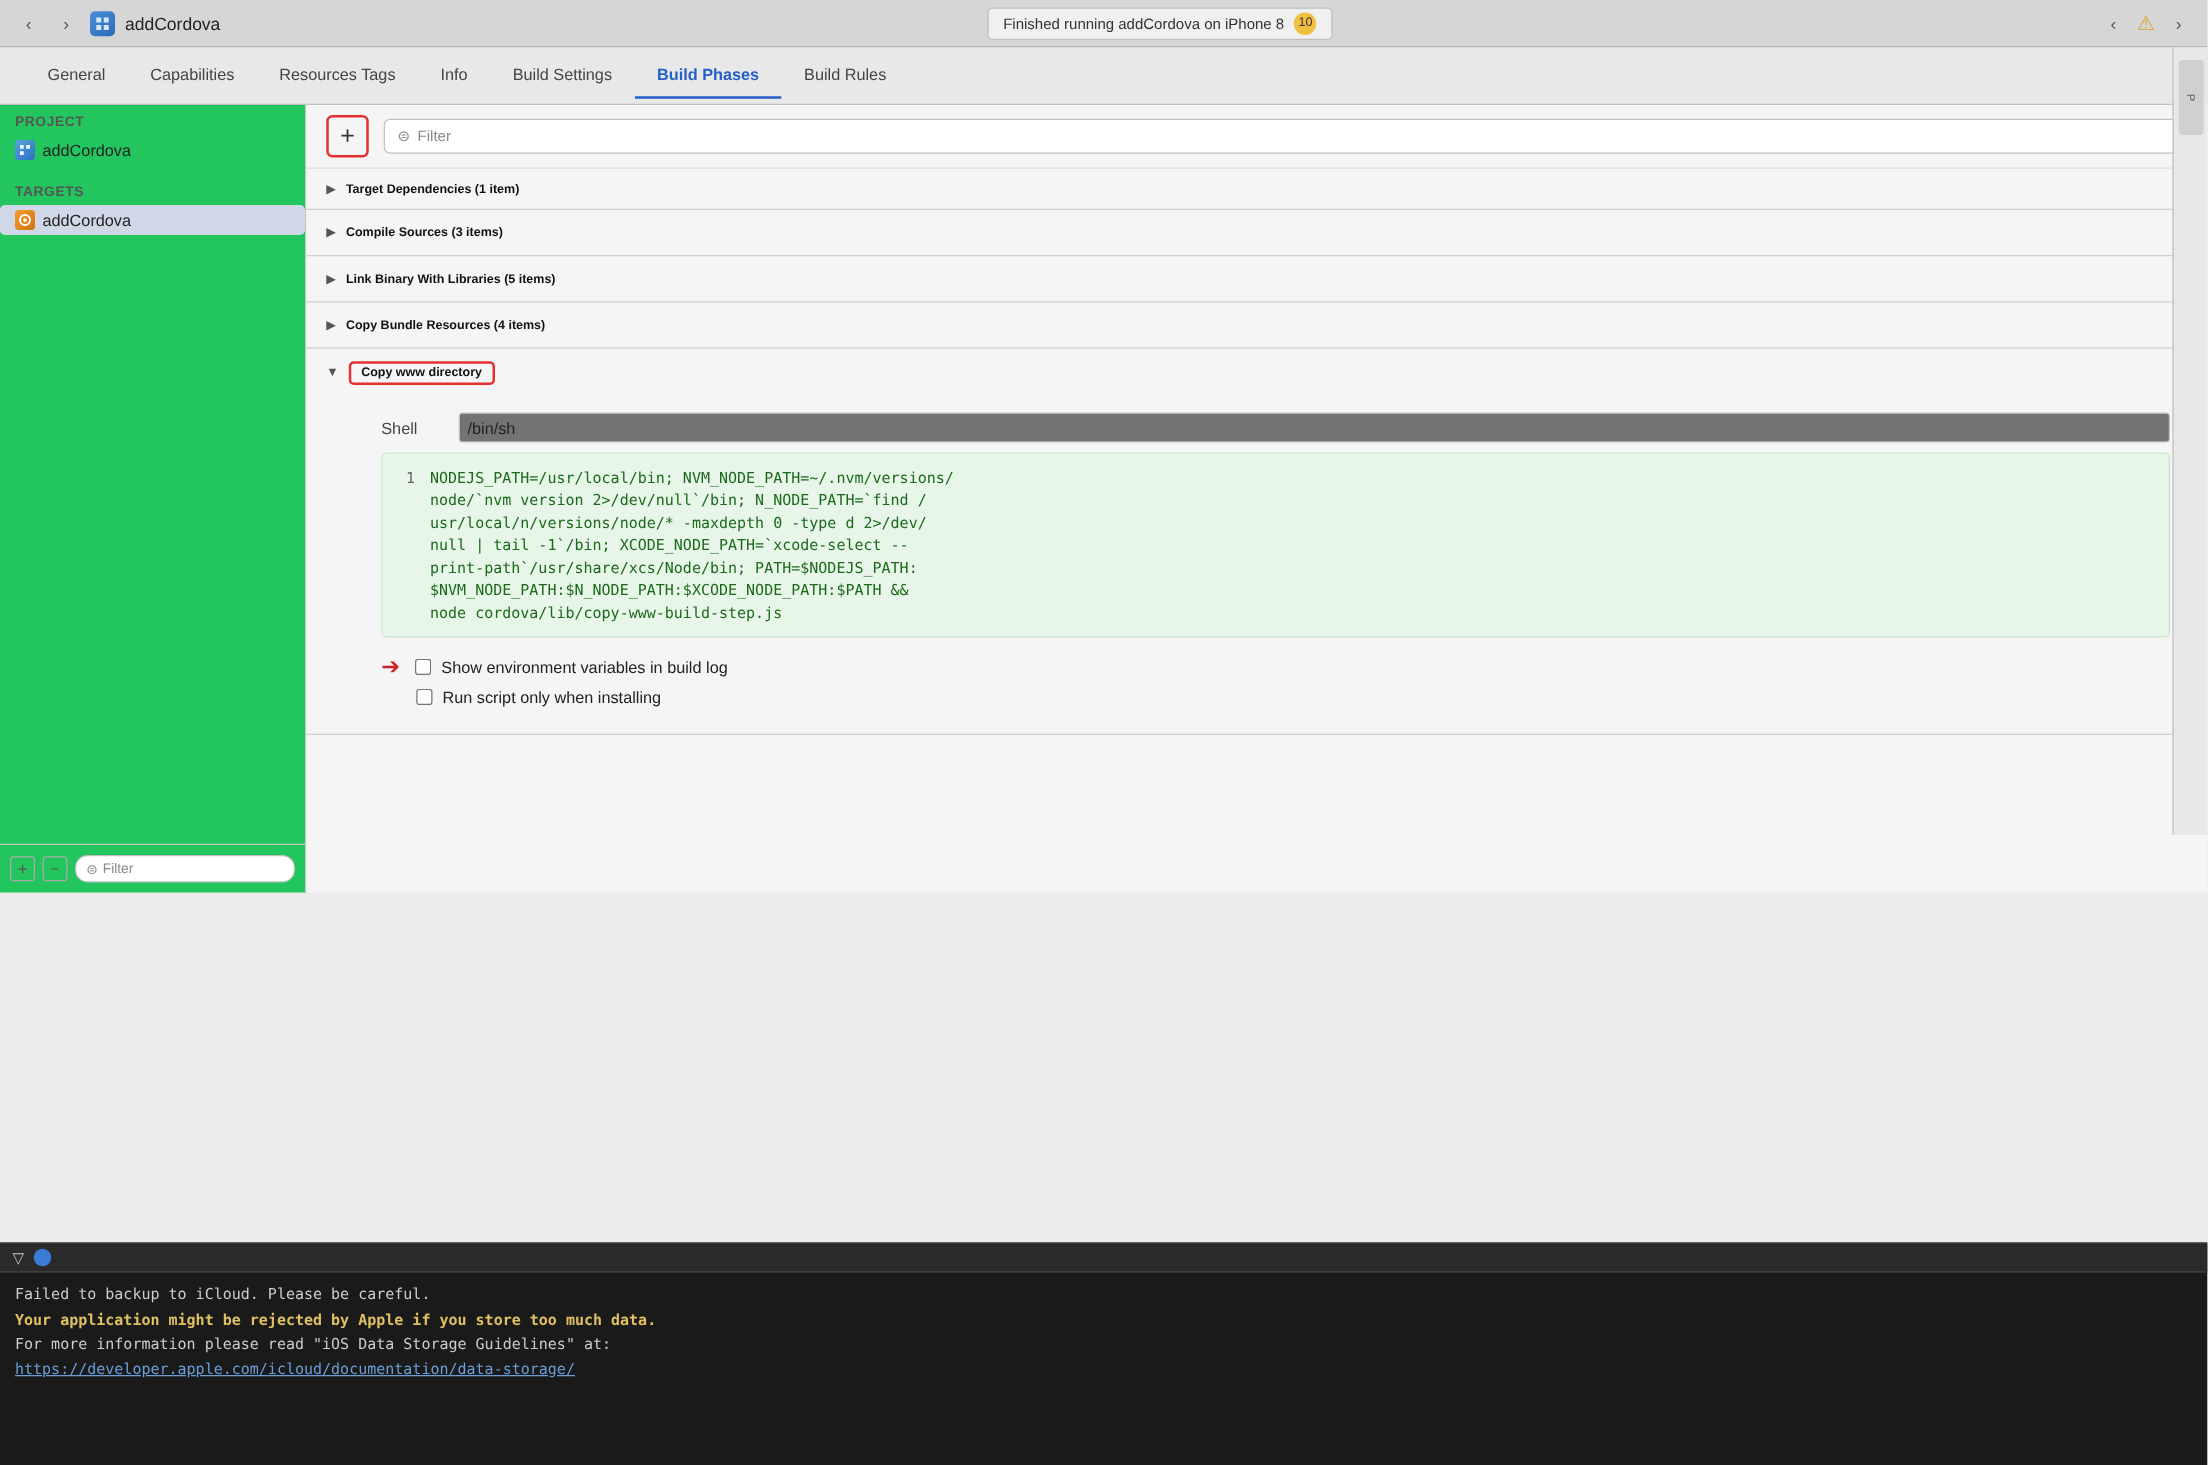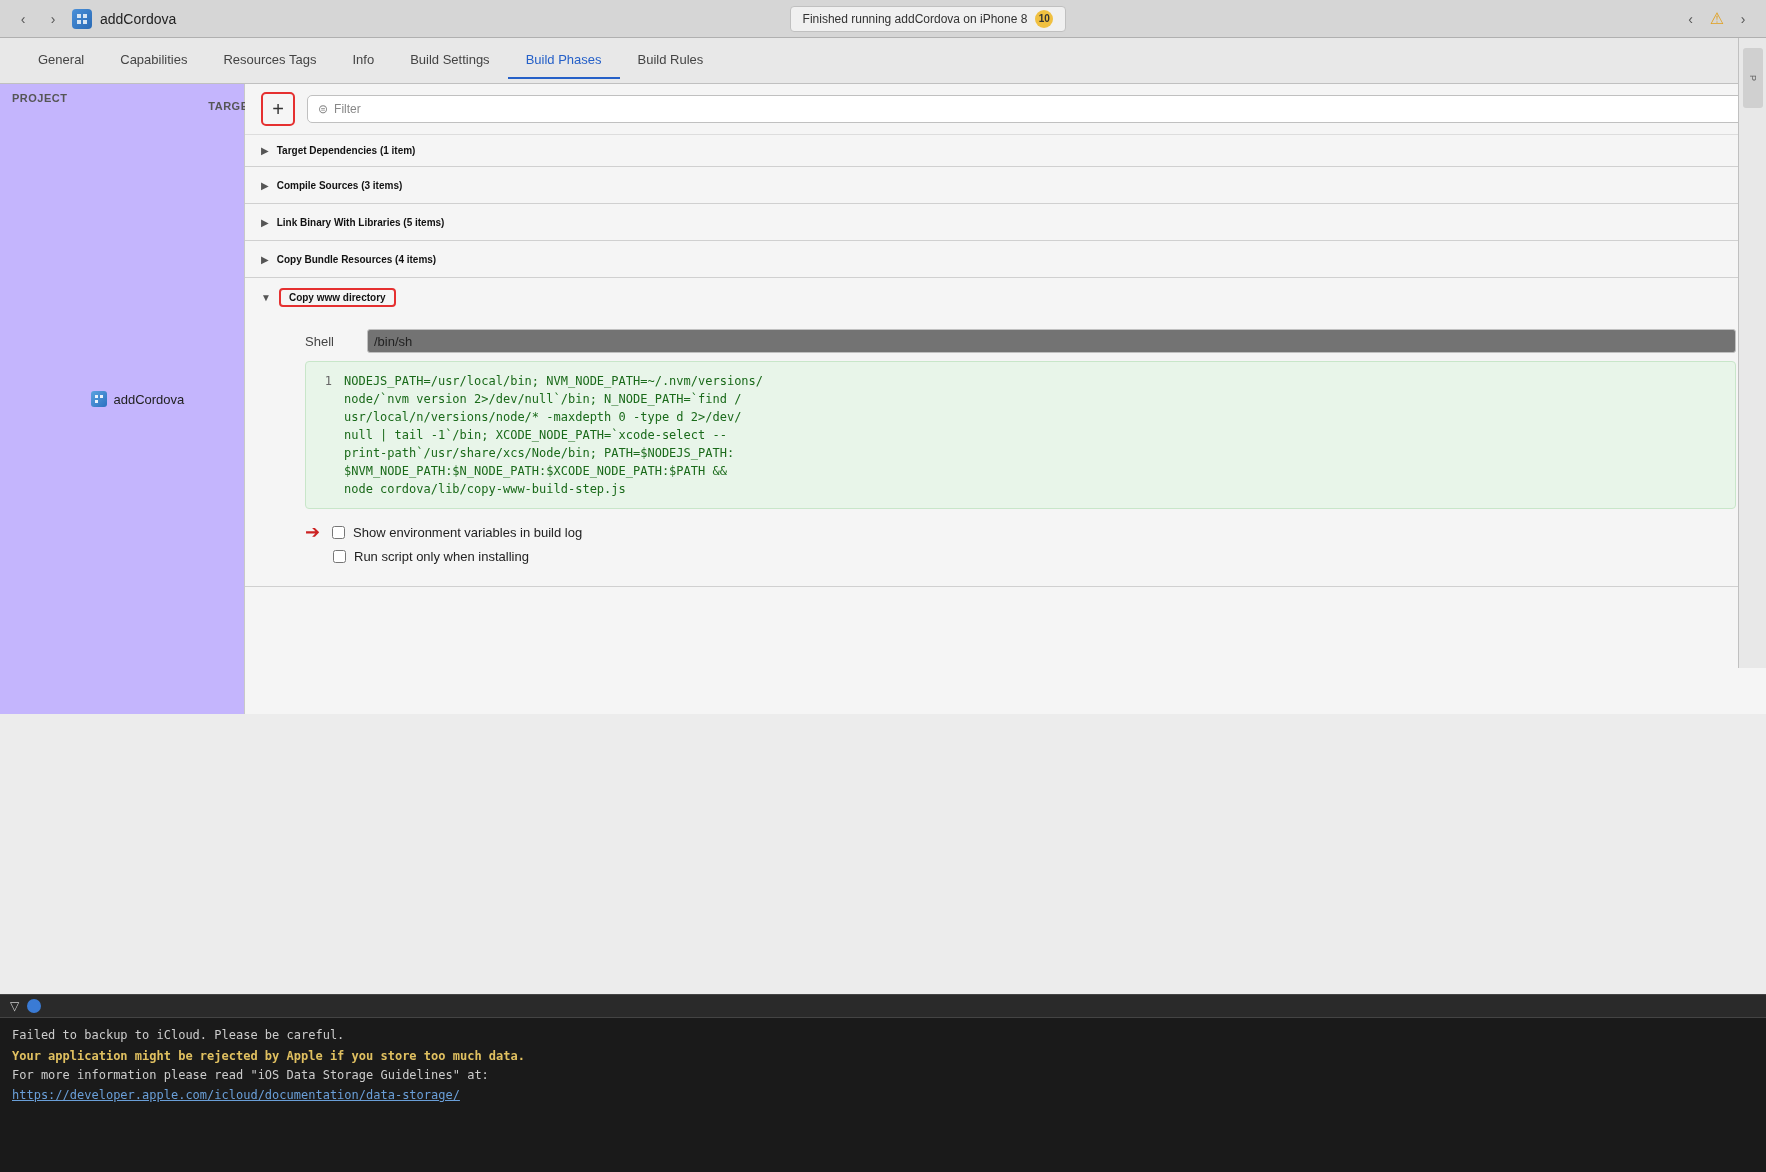--- a/index.html
+++ b/index.html
@@ -55,21 +55,21 @@
       padding: 3px 12px;
       font-size: 12px;
       color: #333;
       display: flex; align-items: center; gap: 8px;
     }
     .warning-badge {
       background: #f0c040;
       border-radius: 50%;
       width: 18px; height: 18px;
       display: flex; align-items: center; justify-content: center;
-      font-size: 10px; font-weight: bold; color: #333;
+      font-size: 10px; font-weight: normal; color: #333;
     }
     .top-bar-right { display: flex; align-items: center; gap: 8px; }
 
     
     .tab-bar {
       height: 46px;
       background: #e8e8e8;
       border-bottom: 1px solid #c0c0c0;
       display: flex;
       align-items: center;
@@ -80,36 +80,36 @@
       padding: 10px 18px;
       font-size: 13px;
       color: #444;
       cursor: pointer;
       border-bottom: 2px solid transparent;
       white-space: nowrap;
     }
     .tab-item.active {
       color: #2560c8;
       border-bottom: 2px solid #2560c8;
-      font-weight: 400;
+      font-weight: 700;
     }
 
     
     .main-layout {
       display: flex;
       height: calc(100% - 38px - 46px - 180px);
     }
 
     
     .sidebar {
       width: 245px;
-      background: #c4b5fd;
+      background: #22c55e;
       border-right: 1px solid #c8c8c8;
       display: flex;
-      flex-direction: row;
+      flex-direction: column;
       height: 630px;
     }
     .sidebar-section-header {
       padding: 8px 12px 4px;
       font-size: 11px;
       font-weight: 700;
       color: #555;
       text-transform: uppercase;
       letter-spacing: 0.5px;
     }

